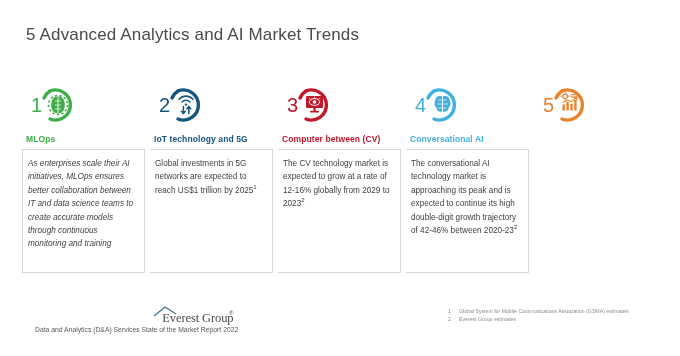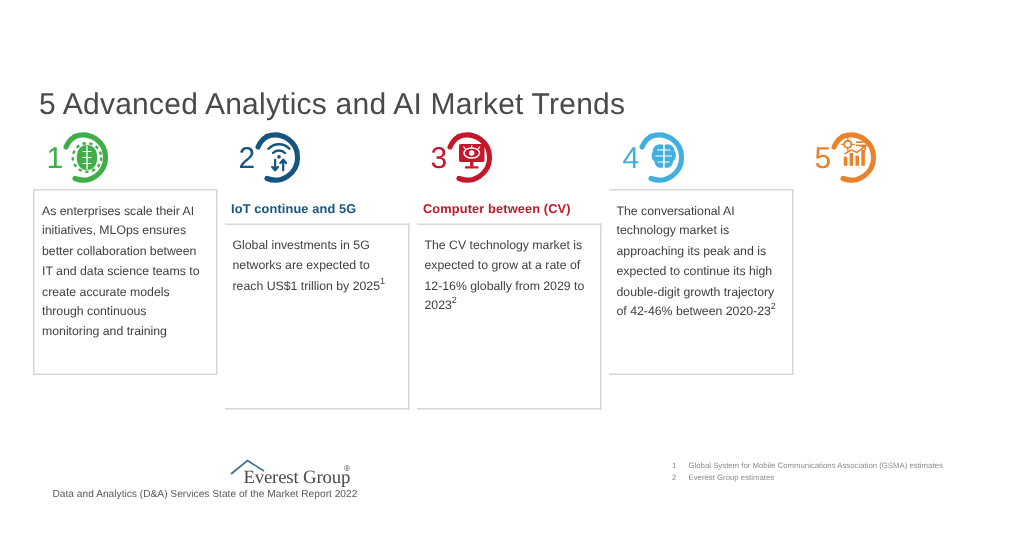--- a/index.html
+++ b/index.html
@@ -14,26 +14,25 @@
     font-family: "Liberation Sans", sans-serif;
     color: #3c3c3c;
     position: relative;
   }
 
   
   .slide-title {
     position: absolute;
     left: 26px;
     top: 25px;
-    font-size: 20px;
+    font-size: 17px;
     font-weight: 400;
     color: #4a4a4a;
     letter-spacing: 0.15px;
     white-space: nowrap;
-    margin-top: 34px;
   }
 
   
   .columns {
     position: absolute;
     left: 22px;
     top: 82px;
     width: 636px;
     display: flex;
     align-items: flex-start;
@@ -76,20 +75,21 @@
     border-right: 1px solid #d6d6d6;
     height: 124px;
     box-sizing: border-box;
     padding: 7px 8px 0 5px;
     font-size: 8.2px;
     line-height: 13.4px;
     color: #3f3f3f;
   }
   .col:first-child .col-body {
     border-left: 1px solid #d6d6d6;
+    font-style: italic;
   }
   .col-body sup {
     font-size: 6px;
     vertical-align: super;
     line-height: 0;
   }
 
   
   .footer {
     position: absolute;
@@ -166,41 +166,42 @@
             <circle cx="9" cy="11" r="9.5" fill="none" stroke="#3fae49" stroke-width="1.6" stroke-dasharray="2.2 2.4"></circle>
             <path d="M9 2.6 C4.6 2.6 2.2 6 2.2 11 C2.2 16 4.6 19.4 9 19.4 Z" fill="#3fae49"></path>
             <path d="M9 2.6 C13.4 2.6 15.8 6 15.8 11 C15.8 16 13.4 19.4 9 19.4 Z" fill="#3fae49"></path>
             <path d="M9 3 L9 19" stroke="#ffffff" stroke-width="0.9"></path>
             <path d="M6 7 L9 7 M6 11 L9 11 M6 15 L9 15" stroke="#ffffff" stroke-width="0.7"></path>
             <path d="M12 7 L9 7 M12 11 L9 11 M12 15 L9 15" stroke="#ffffff" stroke-width="0.7"></path>
           </g>
         </svg>
       </div>
     </div>
+    <div class="col-heading" style="color:#3fae49">MLOps</div>
     <div class="col-body"><span>As enterprises scale their AI initiatives, MLOps ensures better collaboration between IT and data science teams to create accurate models through continuous monitoring and training</span></div>
   </div>
 
   <div class="col">
     <div class="icon-row">
       <div class="icon-wrap">
         <svg width="62" height="42" viewBox="0 0 62 42">
           <path d="M25 8 A15 15 0 1 1 25 36" fill="none" stroke="#15557f" stroke-width="3.4" stroke-linecap="round"></path>
           <path d="M25 8 A15 15 0 0 0 19 15" fill="none" stroke="#15557f" stroke-width="3.4" stroke-linecap="round"></path>
           <text x="6" y="29" font-family="'Liberation Sans',sans-serif" font-size="20" fill="#15557f">2</text>
           <g transform="translate(25,11)">
             <path d="M1 5.2 A9.5 9.5 0 0 1 15 5.2" fill="none" stroke="#15557f" stroke-width="1.6" stroke-linecap="round"></path>
             <path d="M4 8 A5.6 5.6 0 0 1 12 8" fill="none" stroke="#15557f" stroke-width="1.6" stroke-linecap="round"></path>
             <circle cx="8" cy="10.6" r="1.2" fill="#15557f"></circle>
             <path d="M5.4 12.5 L5.4 19.5 M5.4 19.5 L3.5 17.3 M5.4 19.5 L7.3 17.3" fill="none" stroke="#15557f" stroke-width="1.5" stroke-linecap="round" stroke-linejoin="round"></path>
             <path d="M10.8 19.5 L10.8 12.5 M10.8 12.5 L8.9 14.7 M10.8 12.5 L12.7 14.7" fill="none" stroke="#15557f" stroke-width="1.5" stroke-linecap="round" stroke-linejoin="round"></path>
           </g>
         </svg>
       </div>
     </div>
-    <div class="col-heading" style="color:#15557f">IoT continue and 5G</div>
+    <div class="col-heading" style="color:#15557f">IoT technology and 5G</div>
     <div class="col-body"><span>Global investments in 5G networks are expected to reach US$1 trillion by 2025</span><sup>1</sup></div>
   </div>
 
   <div class="col">
     <div class="icon-row">
       <div class="icon-wrap">
         <svg width="62" height="42" viewBox="0 0 62 42">
           <path d="M25 8 A15 15 0 1 1 25 36" fill="none" stroke="#c3172c" stroke-width="3.4" stroke-linecap="round"></path>
           <path d="M25 8 A15 15 0 0 0 19 15" fill="none" stroke="#c3172c" stroke-width="3.4" stroke-linecap="round"></path>
           <text x="6" y="29" font-family="'Liberation Sans',sans-serif" font-size="20" fill="#c3172c">3</text>
@@ -229,20 +230,21 @@
           <g transform="translate(25,12)">
             <path d="M8 1.5 C4.6 0.2 1.2 2.4 1.2 6 C-0.2 8 0.3 11.4 2.4 12.6 C2.4 15.6 5 17.6 8 16.6 Z" fill="#41b0e0"></path>
             <path d="M9 1.5 C12.4 0.2 15.8 2.4 15.8 6 C17.2 8 16.7 11.4 14.6 12.6 C14.6 15.6 12 17.6 9 16.6 Z" fill="#41b0e0"></path>
             <path d="M8.5 1 L8.5 17" stroke="#ffffff" stroke-width="0.9"></path>
             <path d="M4 5 L8.5 5 M3 9 L8.5 9 M4.5 13 L8.5 13" stroke="#ffffff" stroke-width="0.7"></path>
             <path d="M13 5 L8.5 5 M14 9 L8.5 9 M12.5 13 L8.5 13" stroke="#ffffff" stroke-width="0.7"></path>
           </g>
         </svg>
       </div>
     </div>
+    <div class="col-heading" style="color:#41b0e0">Conversational AI</div>
     <div class="col-body"><span>The conversational AI technology market is approaching its peak and is expected to continue its high double-digit growth trajectory of 42-46% between 2020-23</span><sup>2</sup></div>
   </div>
 
   <div class="col">
     <div class="icon-row">
       <div class="icon-wrap">
         <svg width="62" height="42" viewBox="0 0 62 42">
           <path d="M25 8 A15 15 0 1 1 25 36" fill="none" stroke="#e8822b" stroke-width="3.4" stroke-linecap="round"></path>
           <path d="M25 8 A15 15 0 0 0 19 15" fill="none" stroke="#e8822b" stroke-width="3.4" stroke-linecap="round"></path>
           <text x="6" y="29" font-family="'Liberation Sans',sans-serif" font-size="20" fill="#e8822b">5</text>

